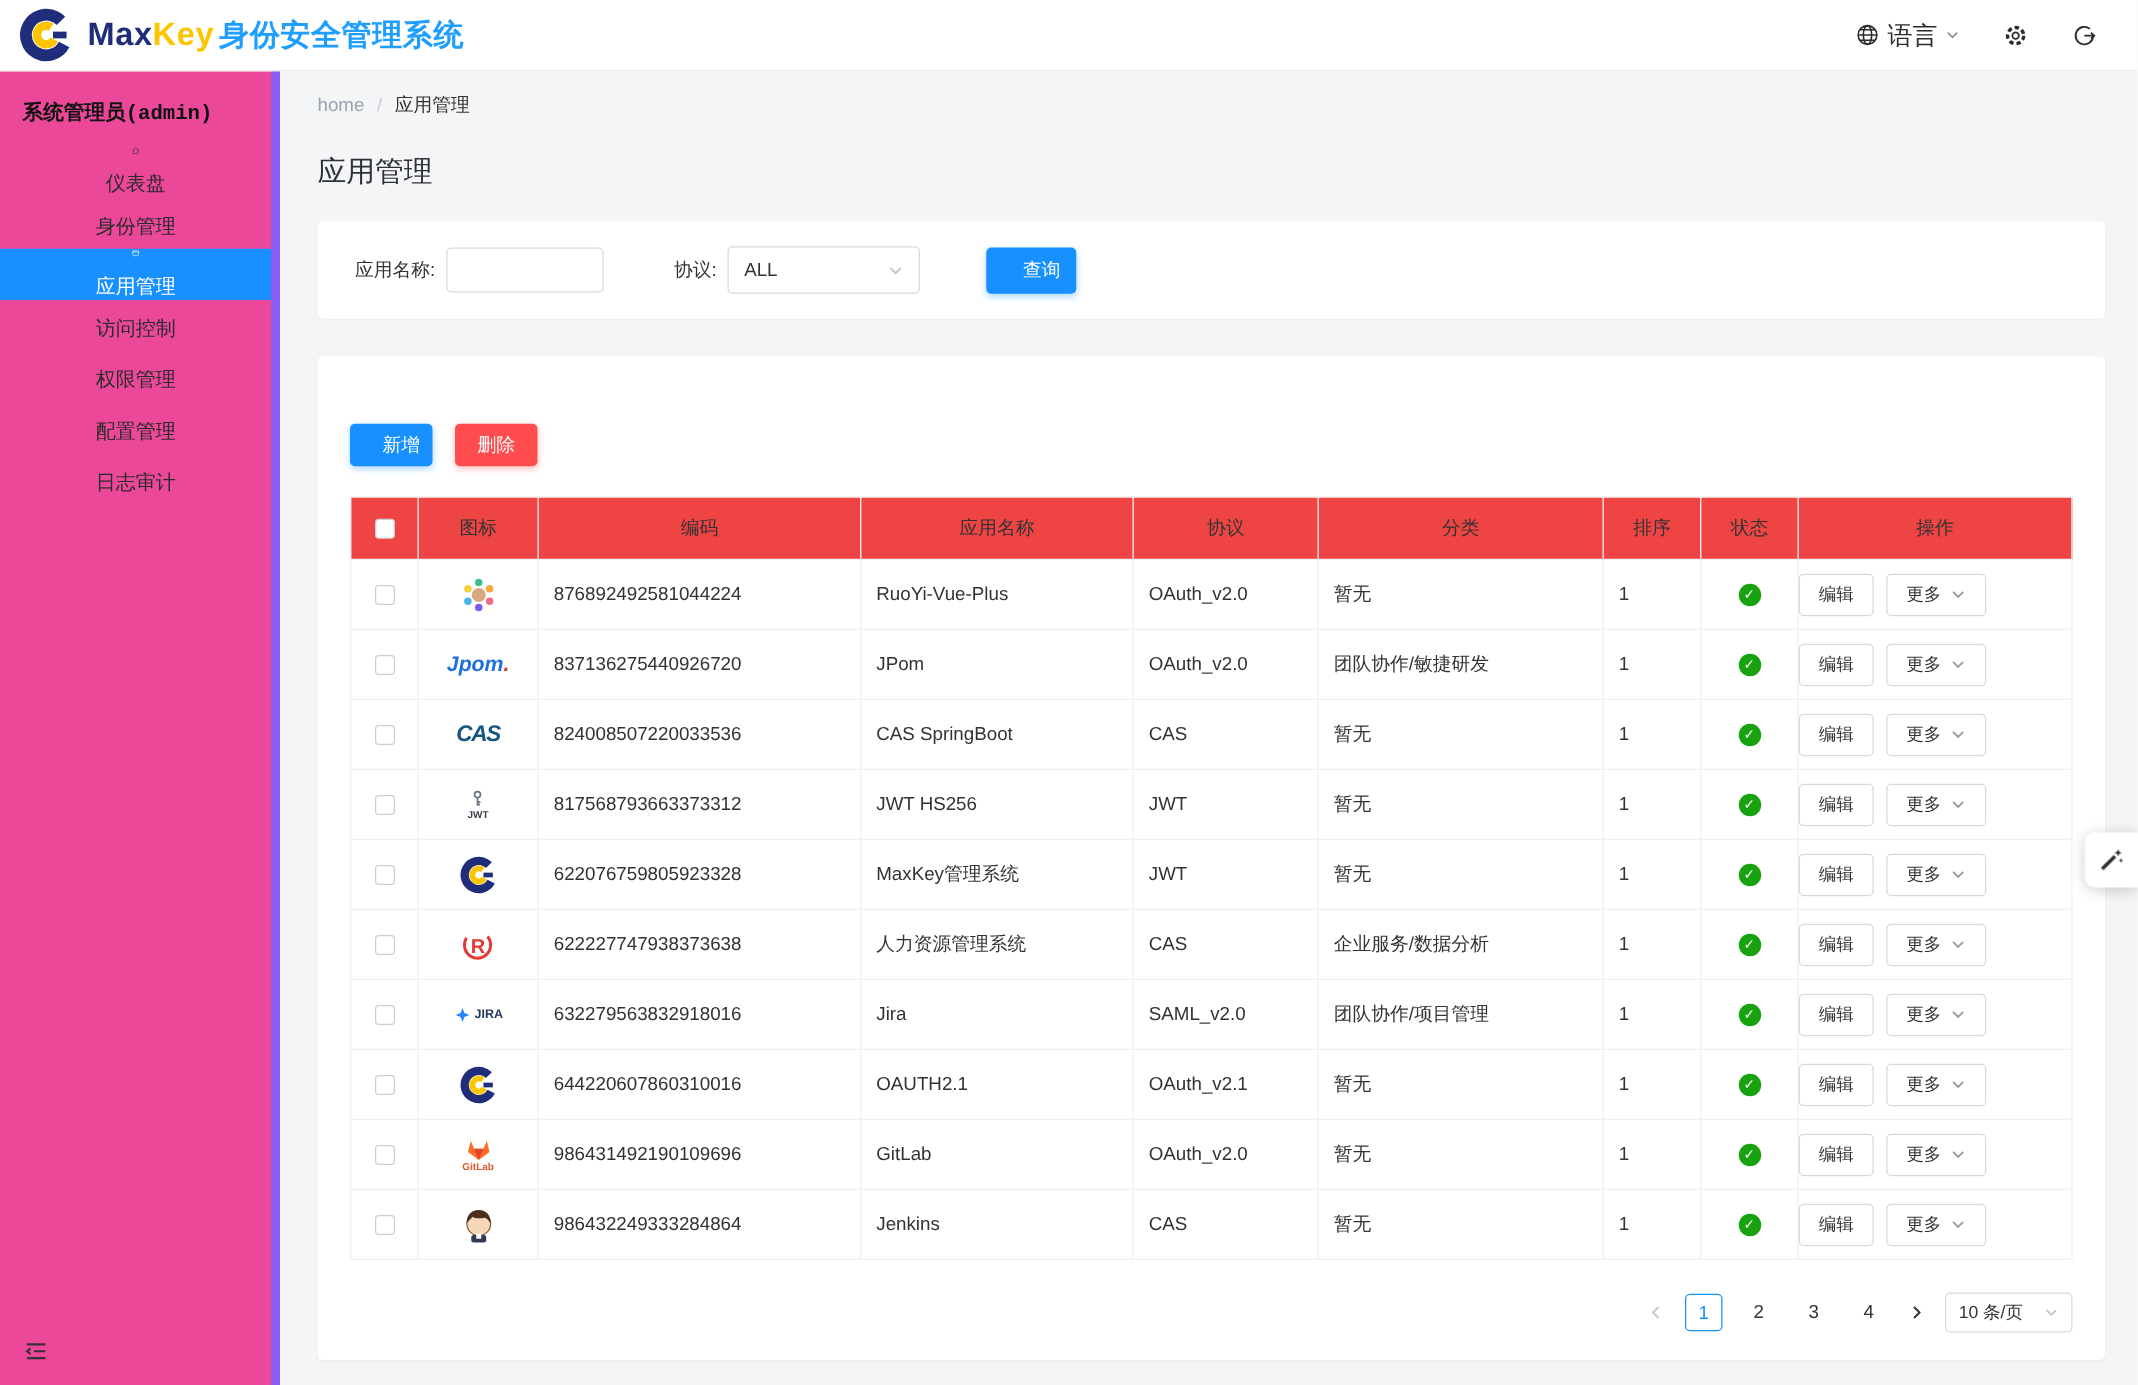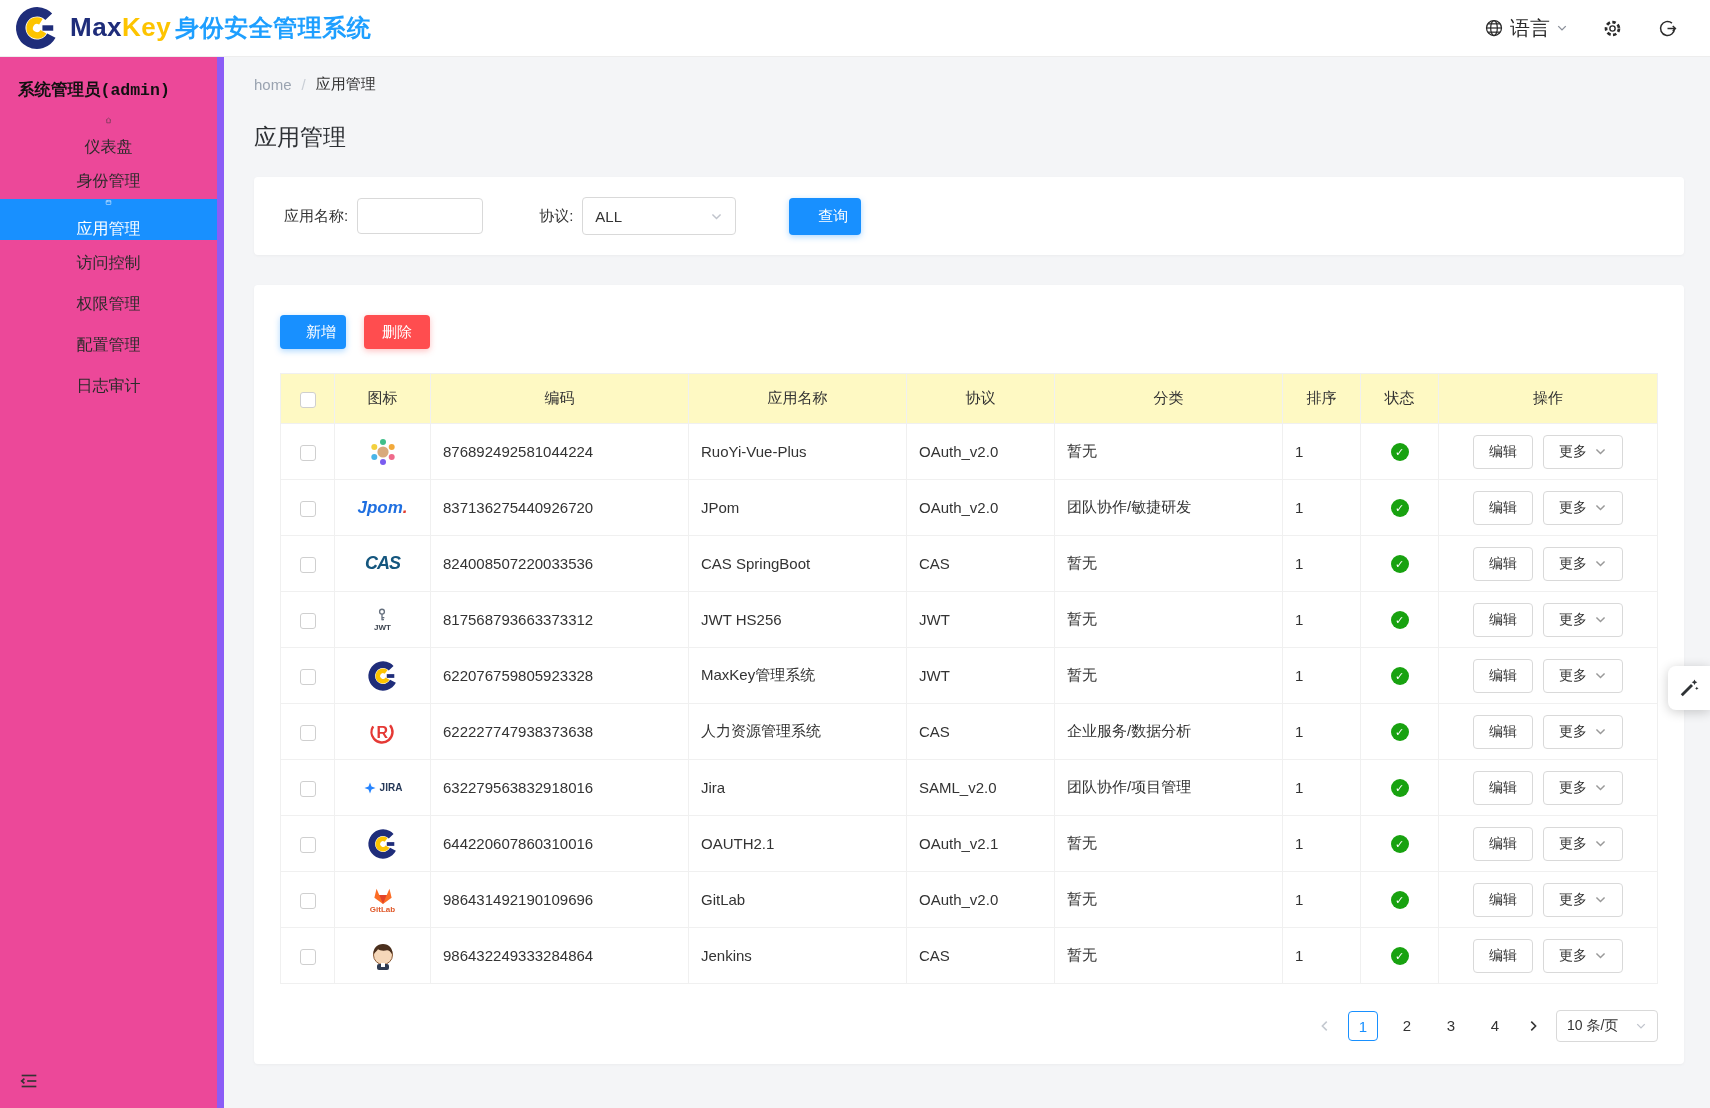--- a/index.html
+++ b/index.html
@@ -65,47 +65,47 @@
     padding:0 12px; cursor:pointer; background:#fff;
   }
   .sp1 { width:56px; } .sp2 { width:53px; }
   .btn { border:none; border-radius:4px; color:#fff; font-size:15px; cursor:pointer; font-family:inherit; }
   .btn-primary { background:var(--primary); box-shadow:0 2px 6px rgba(24,144,255,.35);padding-left:16px; }
   .btn-danger  { background:var(--danger);  box-shadow:0 2px 6px rgba(255,77,79,.35); }
   .btn-search { width:72px; height:37px; }
 
   
   .table-card { margin-top:30px; padding:30px 26px 22px; }
-  .toolbar { display:flex; gap:18px; margin-bottom:24px; }
+  .toolbar { display:flex; gap:18px; margin-bottom:24px;margin-top:24px; }
   .btn-tool { width:66px; height:34px; font-size:15px; }
 
   table { width:100%; border-collapse:collapse; font-size:15px; table-layout:fixed; }
   th, td { border:1px solid var(--line); }
-  thead th { background:#fef9c3; height:50px; font-weight:500; color:#333; text-align:center; }
+  thead th { background:#ef4444; height:50px; font-weight:500; color:#333; text-align:center; }
   tbody td { height:56px; color:#333; }
   td.c, th.c { text-align:center; }
   td.l { text-align:left; padding-left:12px; }
   .checkbox {
     width:16px; height:16px; border:1px solid #cfcfcf; border-radius:3px;
     background:#fff; display:inline-block; vertical-align:middle; cursor:pointer;
   }
   .icon-cell { display:flex; flex-direction:column; align-items:center; justify-content:center; gap:1px; }
   .logo-sub { font-size:8px; font-weight:bold; line-height:1; }
   .logo-row { display:flex; align-items:center; gap:3px; justify-content:center; }
   .status-ok {
     width:18px; height:18px; border-radius:50%; background:var(--success);
     color:#fff; font-size:11px; line-height:18px; text-align:center;
     display:inline-block; font-weight:bold;
   }
   .btn-outline {
     height:34px; padding:0 15px; background:#fff; border:1px solid var(--border);
     border-radius:4px; font-size:14px; color:#333; cursor:pointer; font-family:inherit;
     display:inline-flex; align-items:center; gap:7px; vertical-align:middle;
   }
-  .act-wrap { display:flex; gap:10px; justify-content:center; }
+  .act-wrap { display:flex; gap:10px; }
 
   
   .pagination {
     display:flex; justify-content:flex-end; align-items:center;
     gap:16px; margin-top:26px; font-size:15px; color:#333;
   }
   .pg-arrow { cursor:pointer; display:flex; align-items:center; }
   .pg-num { min-width:30px; height:30px; line-height:30px; text-align:center; cursor:pointer; border-radius:4px; }
   .pg-num.current { border:1px solid var(--primary); color:var(--primary); }
   .pg-size {

